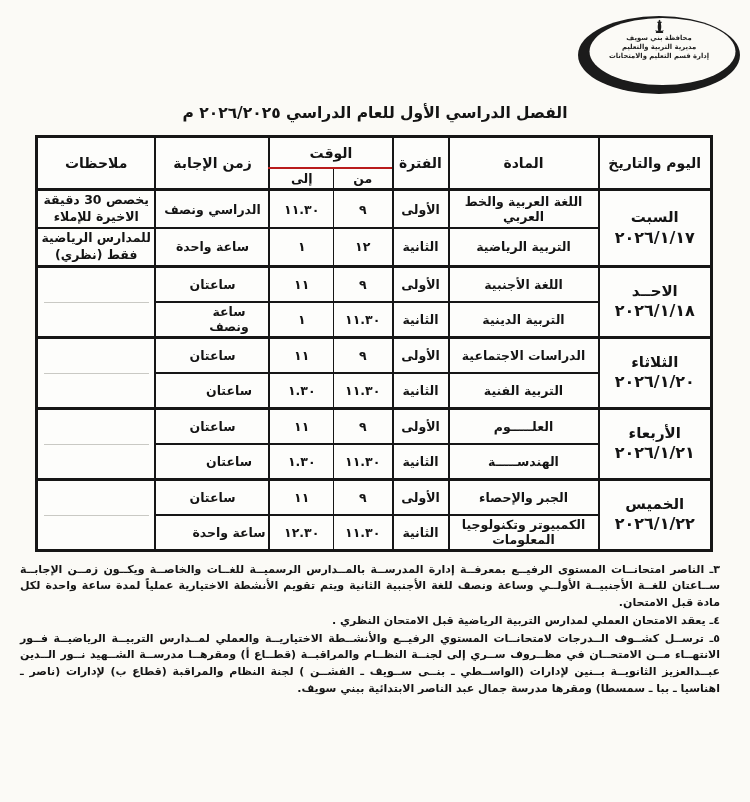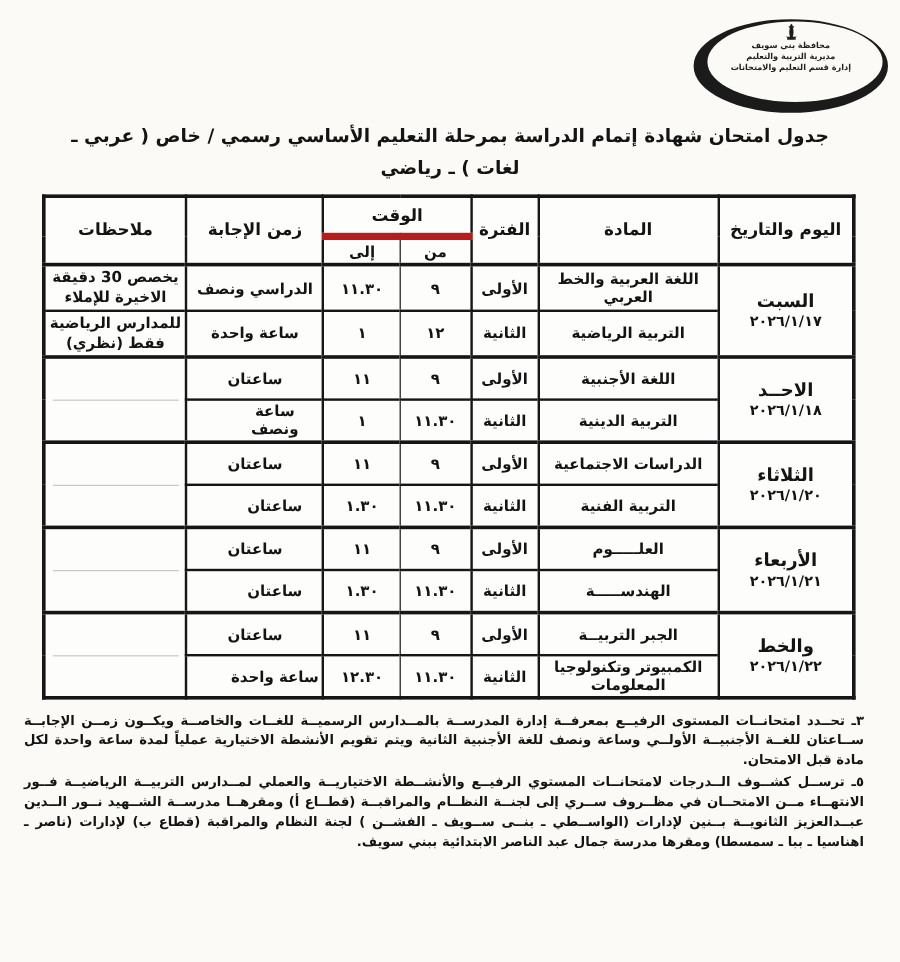--- a/index.html
+++ b/index.html
@@ -26,29 +26,29 @@
     border-collapse:collapse;table-layout:fixed;
     width:675px;margin:8px 37px 0 0;
     border:3px solid #161616;background:#fdfdfb;
   }
   .sched th,.sched td{
     border:2px solid #161616;font-weight:bold;text-align:center;
     vertical-align:middle;padding:1px 2px;overflow:hidden;
   }
   .sched thead tr.h1 th{height:27px;font-size:14px;}
   .sched thead tr.h2 th{height:17px;font-size:12.5px;border-top:1px solid #161616;}
-  .sched thead th.h-time{border-bottom:6px solid #b91c1c;}
+  .sched thead th.h-time{border-bottom:2px solid #b91c1c;}
   .sched tbody td{height:31px;font-size:12.5px;}
   .sched tbody tr.r1 td{border-top:3px solid #161616;}
   .sched tbody tr.r2 td{border-top:1px solid #161616;}
   .sched tbody tr.r2 td.lt{border-top:1px solid #9b9b9b;padding-left:35px;}
   .sched td.c-from,.sched th.c-from{border-left-width:1px;}
   .sched td.c-to,.sched th.c-to{border-right-width:1px;}
   .day-name{font-size:15px;line-height:1.35;}
-  .day-date{font-size:12px;line-height:1.3;}
+  .day-date{font-size:16px;line-height:1.3;}
   .subject-cell{font-size:12.5px;}
   .period-cell{font-size:13px;}
   .time-cell{font-size:13px;}
   .dur-cell{font-size:12.5px;}
   .note-cell{font-size:10.5px;line-height:1.35;}
   td.note-merged{position:relative;}
   td.note-merged .faint-divider{
     position:absolute;top:50%;right:5%;left:5%;height:0;
     border-top:1px solid #c9c9c4;
   }
@@ -73,21 +73,21 @@
       <path fill="#1c1c1c" d="M10 1c1.1.9 1.6 2 1.4 3.1l1.8-.6c-.2 1-.7 1.8-1.4 2.3.9 3.9.7 7.4-.3 9.4 1.4.5 2.8.4 4.2-.3-.5 1.5-1.6 2.5-3.2 2.9l-2.5.4-2.5-.4c-1.6-.4-2.7-1.4-3.2-2.9 1.4.7 2.8.8 4.2.3-1-2-1.2-5.5-.3-9.4-.7-.5-1.2-1.3-1.4-2.3l1.8.6C8.4 3 8.9 1.9 10 1z"></path>
       <path fill="#1c1c1c" d="M5.2 17.2h9.6v1.5H5.2z"></path>
     </svg>
     <div class="stamp-text">محافظة بني سويف</div>
     <div class="stamp-text">مديرية التربية والتعليم</div>
     <div class="stamp-text">إدارة قسم التعليم والامتحانات</div>
   </div>
 </div>
 
 <div class="title-block">
-  <div class="title-line">جدول امتحان شهادة إتمام الدراسة بمرحلة التعليم الأساسي رسمي / خاص ( عربي ـ لغات ) ـ رياضي</div>
+  <div class="title-line">الفصل الدراسي الأول للعام الدراسي ٢٠٢٦/٢٠٢٥ م</div>
 </div>
 
 <table class="sched">
   <colgroup>
     <col style="width:113px">
       <col style="width:150px">
       <col style="width:56px">
     <col style="width:59px">
       <col style="width:64px">
       <col style="width:114px">
@@ -191,39 +191,40 @@
     <tr class="r2">
       <td class="subject-cell">الهندســـــة</td>
       <td class="period-cell">الثانية</td>
       <td class="time-cell c-from">١١.٣٠</td>
       <td class="time-cell c-to">١.٣٠</td>
       <td class="dur-cell lt">ساعتان</td>
     </tr>
 
     <tr class="r1">
       <td class="day-cell" rowspan="2">
-        <div class="day-name">والخط</div>
+        <div class="day-name">الخميس</div>
         <div class="day-date">٢٠٢٦/١/٢٢</div>
       </td>
-      <td class="subject-cell">الجبر التربيــة</td>
+      <td class="subject-cell">الجبر والإحصاء</td>
       <td class="period-cell">الأولى</td>
       <td class="time-cell c-from">٩</td>
       <td class="time-cell c-to">١١</td>
       <td class="dur-cell">ساعتان</td>
       <td class="note-cell note-merged" rowspan="2">
           <div class="faint-divider"></div>
         </td>
     </tr>
     <tr class="r2">
       <td class="subject-cell">الكمبيوتر وتكنولوجيا المعلومات</td>
       <td class="period-cell">الثانية</td>
       <td class="time-cell c-from">١١.٣٠</td>
       <td class="time-cell c-to">١٢.٣٠</td>
       <td class="dur-cell lt">ساعة واحدة</td>
     </tr>
   </tbody>
 </table>
 
 <div class="notes">
-  <div class="note-item">٣ـ تحــدد امتحانــات المستوى الرفيــع بمعرفــة إدارة المدرســة بالمــدارس الرسميــة للغــات والخاصــة ويكــون زمــن الإجابــة ســاعتان للغــة الأجنبيــة الأولــي وساعة ونصف للغة الأجنبية الثانية ويتم تقويم الأنشطة الاختيارية عملياً لمدة ساعة واحدة لكل مادة قبل الامتحان.</div>
+  <div class="note-item">٣ـ الناصر امتحانــات المستوى الرفيــع بمعرفــة إدارة المدرســة بالمــدارس الرسميــة للغــات والخاصــة ويكــون زمــن الإجابــة ســاعتان للغــة الأجنبيــة الأولــي وساعة ونصف للغة الأجنبية الثانية ويتم تقويم الأنشطة الاختيارية عملياً لمدة ساعة واحدة لكل مادة قبل الامتحان.</div>
+  <div class="note-item">٤ـ يعقد الامتحان العملي لمدارس التربية الرياضية قبل الامتحان النظري .</div>
   <div class="note-item">٥ـ ترســل كشــوف الــدرجات لامتحانــات المستوي الرفيــع والأنشــطة الاختياريــة والعملي لمــدارس التربيــة الرياضيــة فــور الانتهــاء مــن الامتحــان في مظــروف ســري إلى لجنــة النظــام والمراقبــة (قطــاع أ) ومقرهــا مدرســة الشــهيد نــور الــدين عبــدالعزيز الثانويــة بــنين لإدارات (الواســطي ـ بنــى ســويف ـ الفشــن ) لجنة النظام والمراقبة (قطاع ب) لإدارات (ناصر ـ اهناسيا ـ ببا ـ سمسطا) ومقرها مدرسة جمال عبد الناصر الابتدائية ببني سويف.</div>
 
 </div>
 
 </body></html>

